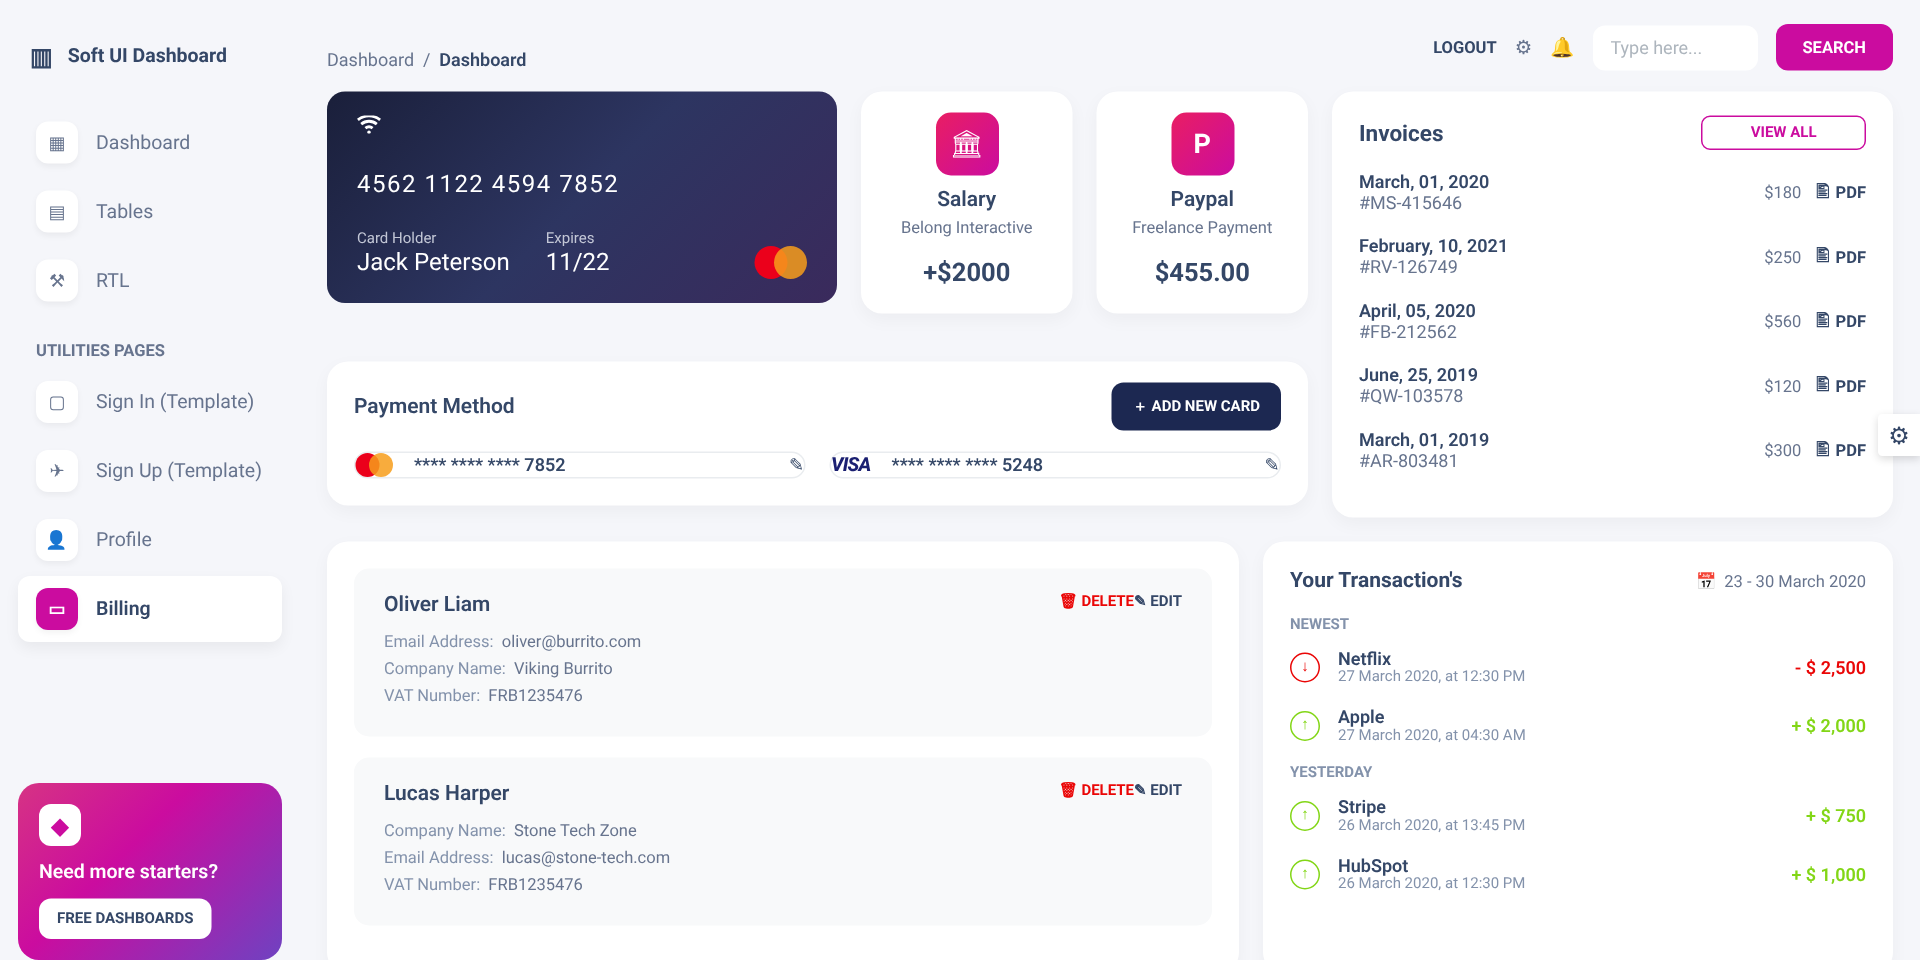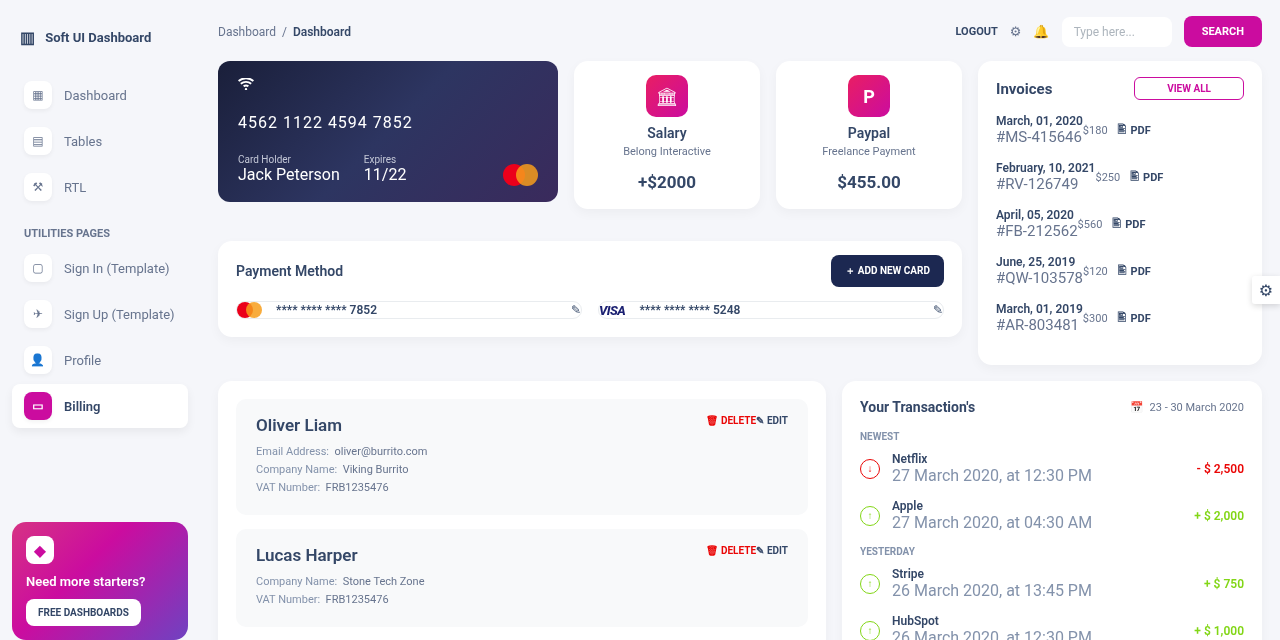--- a/index.html
+++ b/index.html
@@ -11,21 +11,21 @@
 .nav-item .ic{width:28px;height:28px;border-radius:8px;background:#fff;display:flex;align-items:center;justify-content:center;font-size:12px;box-shadow:0 2px 4px rgba(0,0,0,0.05)}
 .nav-item.active{background:#fff;box-shadow:0 4px 10px rgba(0,0,0,0.06)}
 .nav-item.active .ic{background:#cb0c9f;color:#fff}
 .nav-item.active span{color:#344767;font-weight:600}
 .section-label{font-size:11px;font-weight:700;color:#67748e;padding:16px 12px 6px}
 .promo{position:absolute;bottom:0;left:12px;right:12px;border-radius:14px;background:linear-gradient(135deg,#d63384,#cb0c9f 40%,#6f42c1);padding:14px;color:#fff}
 .promo .dic{width:28px;height:28px;border-radius:8px;background:#fff;color:#cb0c9f;display:flex;align-items:center;justify-content:center;margin-bottom:10px}
 .promo .q{font-size:13px;font-weight:600;margin-bottom:10px}
 .promo .btn{background:#fff;color:#344767;font-size:10px;font-weight:700;padding:8px 12px;border-radius:8px;display:inline-block}
 .main{flex:1;padding:10px 18px;overflow:hidden}
-.topbar{display:flex;align-items:center;justify-content:space-between;padding:6px 0 14px}
+.topbar{display:flex;align-items:flex-end;justify-content:space-between;padding:6px 0 14px}
 .bc{font-size:12px;color:#67748e}
 .bc .cur{color:#344767;font-weight:600}
 .top-right{display:flex;align-items:center;gap:12px}
 .logout{font-size:11px;font-weight:700;color:#344767}
 .top-ic{color:#67748e;font-size:13px}
 .search{border:none;border-radius:8px;background:#fff;padding:8px 12px;font-size:12px;width:110px;color:#67748e}
 .search::placeholder{color:#adb5bd}
 .btn-search{background:#cb0c9f;color:#fff;font-size:11px;font-weight:700;padding:9px 18px;border-radius:8px;border:none;cursor:pointer}
 .settings-fab{position:fixed;right:0;top:276px;width:28px;height:28px;background:#fff;box-shadow:0 2px 6px rgba(0,0,0,0.15);display:flex;align-items:center;justify-content:center;border-radius:3px 0 0 3px;cursor:pointer}
 .row{display:flex;gap:16px}
@@ -38,27 +38,27 @@
 .cc-row .val{font-weight:400;font-size:16px}
 .cc-logo{position:absolute;bottom:16px;right:20px;display:flex}
 .cc-logo .c1,.cc-logo .c2{width:22px;height:22px;border-radius:50%}
 .cc-logo .c1{background:#eb001b}
 .cc-logo .c2{background:#f79e1b;margin-left:-9px;opacity:0.85}
 .stat{flex:1;padding:14px;text-align:center;display:flex;flex-direction:column;align-items:center;height:148px}
 .stat .sic{width:42px;height:42px;border-radius:10px;background:linear-gradient(135deg,#e91e63,#cb0c9f);color:#fff;display:flex;align-items:center;justify-content:center;font-size:18px;margin-bottom:8px}
 .stat .t{font-size:14px;font-weight:600;color:#344767}
 .stat .s{font-size:11px;color:#67748e;margin:4px 0 14px}
 .stat .amt{font-size:17px;font-weight:700;color:#344767}
-.invoices{width:284px;padding:16px 18px}
+.invoices{width:374px;padding:16px 18px}
 .inv-head{display:flex;justify-content:space-between;align-items:center;margin-bottom:14px}
 .inv-head h3{font-size:15px;color:#344767}
 .viewall{border:1px solid #cb0c9f;color:#cb0c9f;font-size:10px;font-weight:700;padding:5px 32px;border-radius:6px;background:transparent;cursor:pointer}
-.inv-row{display:flex;align-items:center;margin-bottom:15px}
+.inv-row{display:flex;justify-content:space-between;align-items:center;margin-bottom:15px}
 .inv-row .d{font-size:12px;font-weight:600;color:#344767}
-.inv-row .id{font-size:15px;color:#67748e}
+.inv-row .id{font-size:12px;color:#67748e}
 .inv-row .right{display:flex;gap:10px;align-items:center}
 .inv-row .amt{font-size:11px;color:#67748e}
 .inv-row .pdf{font-size:11px;font-weight:700;color:#344767;display:flex;gap:4px;align-items:center}
 .pay{margin-top:16px;padding:14px 18px 18px}
 .pay-head{display:flex;justify-content:space-between;align-items:center;margin-bottom:14px}
 .pay-head h3{font-size:14px;color:#344767;font-weight:600}
 .add-card{background:#1c2851;color:#fff;font-size:10px;font-weight:700;padding:9px 14px;border-radius:8px;border:none;cursor:pointer}
 .pay-row{display:flex;gap:16px}
 .pay-card{flex:1;border:1px solid #e9ecef;border-radius:21px;display:flex;align-items:center;justify-content:space-between}
 .pay-card .left{display:flex;align-items:center;gap:14px}
@@ -66,38 +66,38 @@
 .mc{display:flex}
 .mc .c1,.mc .c2{width:16px;height:16px;border-radius:50%}
 .mc .c1{background:#eb001b}.mc .c2{background:#f79e1b;margin-left:-7px;opacity:0.85}
 .visa{font-size:13px;font-weight:800;color:#1a1f71;font-style:italic;letter-spacing:-0.5px}
 .edit-ic{cursor:pointer;font-size:12px;color:#344767}
 .lower{display:flex;gap:16px;margin-top:16px}
 .billing{flex:1;padding:18px}
 .billing h3{font-size:14px;color:#344767;margin-bottom:16px}
 .bill-card{background:#f8f9fa;border-radius:10px;padding:16px 20px;margin-bottom:14px}
 .bill-head{display:flex;justify-content:space-between;align-items:flex-start}
-.bill-head .nm{font-size:17px;font-weight:600;color:#344767;margin-bottom:10px}
+.bill-head .nm{font-size:14px;font-weight:600;color:#344767;margin-bottom:10px}
 .bill-actions{display:flex;}
 .del{color:#ea0606;font-size:10px;font-weight:700;display:flex;gap:4px;align-items:center;cursor:pointer}
 .edt{color:#344767;font-size:10px;font-weight:700;display:flex;gap:4px;align-items:center;cursor:pointer}
 .bill-line{font-size:11px;color:#67748e;margin-bottom:5px}
 .bill-line .lbl2{color:#8392ab}
 .trans{width:420px;padding:18px}
 .trans-head{display:flex;justify-content:space-between;align-items:center;margin-bottom:16px}
 .trans-head h3{font-size:14px;color:#344767}
 .trans-head .dr{font-size:11px;color:#67748e;display:flex;gap:5px;align-items:center}
 .group{font-size:10px;font-weight:700;color:#8392ab;margin:4px 0 10px}
 .tx{display:flex;justify-content:space-between;align-items:center;margin-bottom:14px}
 .tx .left{display:flex;gap:12px;align-items:center}
 .tx .circ{width:20px;height:20px;border-radius:50%;border:1px solid;display:flex;align-items:center;justify-content:center;font-size:10px}
 .tx .circ.down{border-color:#ea0606;color:#ea0606}
 .tx .circ.up{border-color:#82d616;color:#82d616}
 .tx .nm{font-size:12px;font-weight:600;color:#344767}
-.tx .dt{font-size:16px;color:#8392ab}
+.tx .dt{font-size:10px;color:#8392ab}
 .tx .amt{font-size:12px;font-weight:600}
 .tx .amt.neg{color:#ea0606}
 .tx .amt.pos{color:#82d616}
 </style>
 </head>
 <body>
 
 <div class="sidebar">
   <div class="logo">
     <span class="logo-icon">▥</span>
@@ -302,20 +302,21 @@
           </div>
           <div class="bill-card">
             <div class="bill-head">
               <div class="nm">Lucas Harper</div>
               <div class="bill-actions">
                 <span class="del">🗑 DELETE</span>
                 <span class="edt">✎ EDIT</span>
               </div>
             </div>
             <div class="bill-line"><span class="lbl2">Company Name:</span>&nbsp;&nbsp;Stone Tech Zone</div>
+            <div class="bill-line"><span class="lbl2">Email Address:</span>&nbsp;&nbsp;lucas@stone-tech.com</div>
             <div class="bill-line"><span class="lbl2">VAT Number:</span>&nbsp;&nbsp;FRB1235476</div>
           </div>
         </div>
     </div>
     <div class="card-box trans">
       <div class="trans-head">
         <h3>Your Transaction's</h3>
         <div class="dr">
             <span>📅</span>
             <span>23 - 30 March 2020</span>

